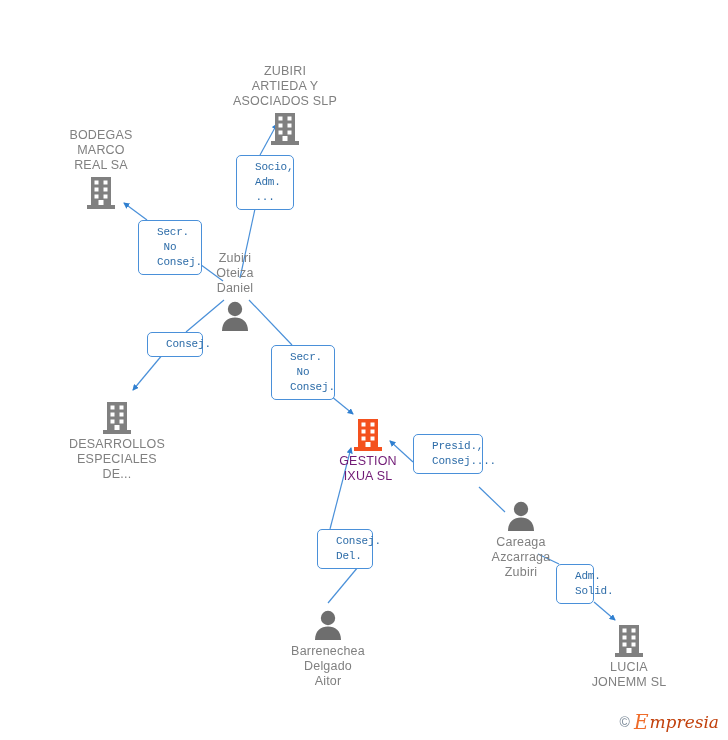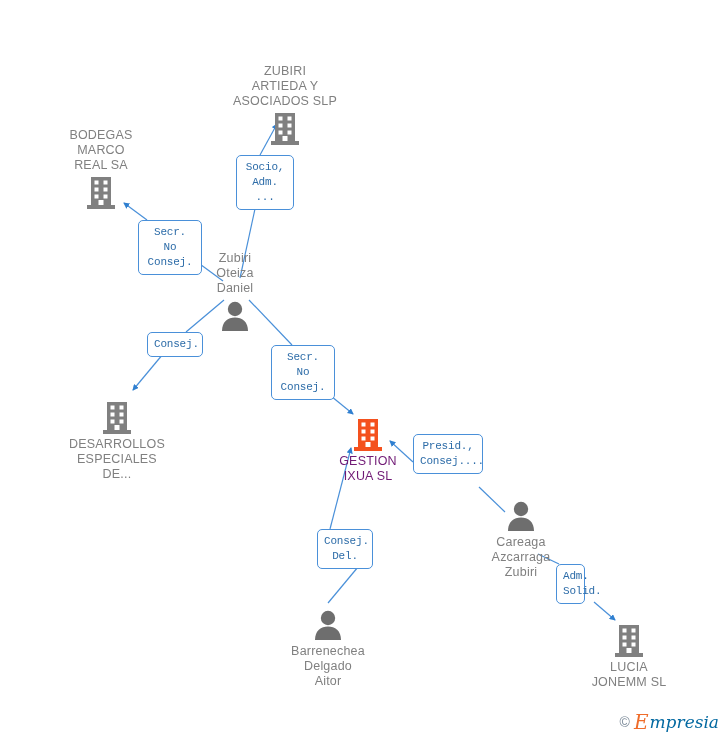--- a/index.html
+++ b/index.html
@@ -59,21 +59,21 @@
     position: absolute;
     box-sizing: border-box;
     border: 1.4px solid #4a90d9;
     border-radius: 5px;
     background: #ffffff;
     color: #2d6ca8;
     font-size: 11px;
     font-family: "Liberation Mono", monospace;
     line-height: 15px;
     text-align: center;
-    padding: 4px 6px;
+    padding: 4px 18px;
     white-space: pre-line;
     letter-spacing: -0.2px;
   }
 
   
   #watermark {
     position: absolute;
     right: 9px;
     bottom: 8px;
     display: flex;
@@ -88,21 +88,21 @@
     font-family: "DejaVu Serif", serif;
     font-style: italic;
     font-size: 20px;
     color: #ef6c2a;
     line-height: 1;
   }
   #watermark .brand-rest {
     font-family: "DejaVu Serif", serif;
     font-style: italic;
     font-size: 17px;
-    color: #0369a1;
+    color: #c2410c;
     line-height: 1;
     margin-left: -3px;
   }
 </style>
 </head>
 <body>
 
 <div id="canvas">
 
   <svg id="edges" viewBox="0 0 728 740" width="728" height="740">

